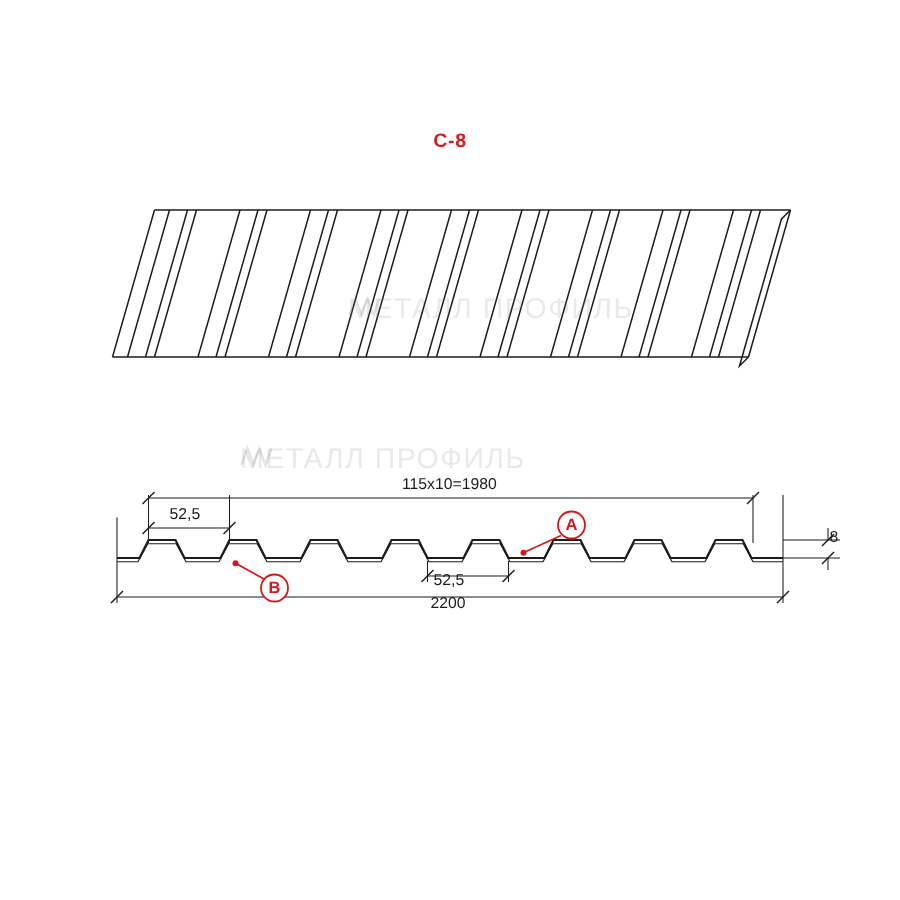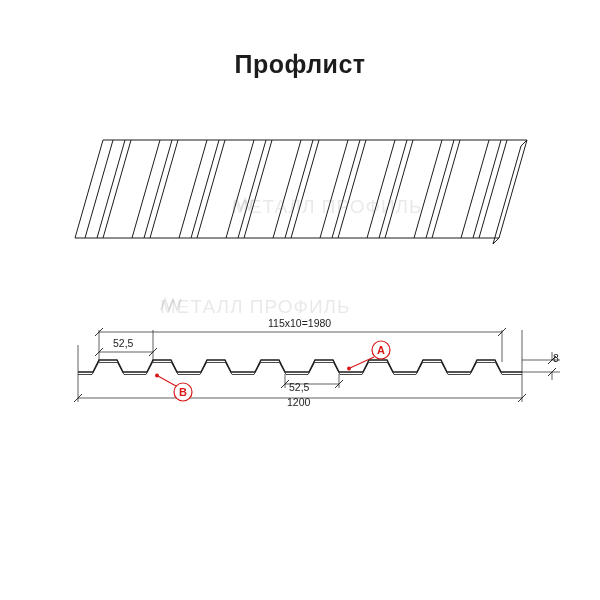--- a/index.html
+++ b/index.html
@@ -94,21 +94,21 @@
     font-size: 10.5px;
     color: #1c1c1c;
     white-space: nowrap;
   }
 </style>
 </head>
 <body>
 
 <div class="page">
 
-  <div class="title">Профлист</div>
+  <div class="subtitle">С-8</div>
 
   <svg class="drawing" viewBox="0 0 600 600">
     <g fill="none" stroke="#1c1c1c" stroke-width="1" stroke-linejoin="miter" stroke-linecap="butt">
 
       <g>
 
         <path d="M103,140 L527,140"></path>
 
         <path d="M103,140 L75,238"></path>
         <path d="M75,238 L499,238"></path>
@@ -223,21 +223,21 @@
         <circle cx="183" cy="392" r="9" fill="#ffffff"></circle>
         <path d="M176,386 L158,376" stroke-width="1.1"></path>
         <circle cx="157" cy="375.5" r="2" fill="#d81818" stroke="none"></circle>
       </g>
     </g>
   </svg>
 
   <div class="dim-label" style="left:268px; top:317px;">115х10=1980</div>
   <div class="dim-label" style="left:113px; top:337px;">52,5</div>
   <div class="dim-label" style="left:289px; top:381px;">52,5</div>
-  <div class="dim-label" style="left:287px; top:396px;">1200</div>
+  <div class="dim-label" style="left:287px; top:396px;">2200</div>
   <div class="dim-label" style="left:553px; top:352px;">8</div>
 
   <div class="callout-label" style="left:377px; top:344px;">A</div>
   <div class="callout-label" style="left:179px; top:386px;">B</div>
 
   <div class="wm wm1">
     <svg class="wm-ico" viewBox="0 0 22 17">
       <path d="M1,14 L5,3 L9,14 L13,3 L17,14 L21,3" fill="none" stroke="rgba(120,120,120,0.2)" stroke-width="1.6"></path>
     </svg>
     <span>МЕТАЛЛ ПРОФИЛЬ</span>

